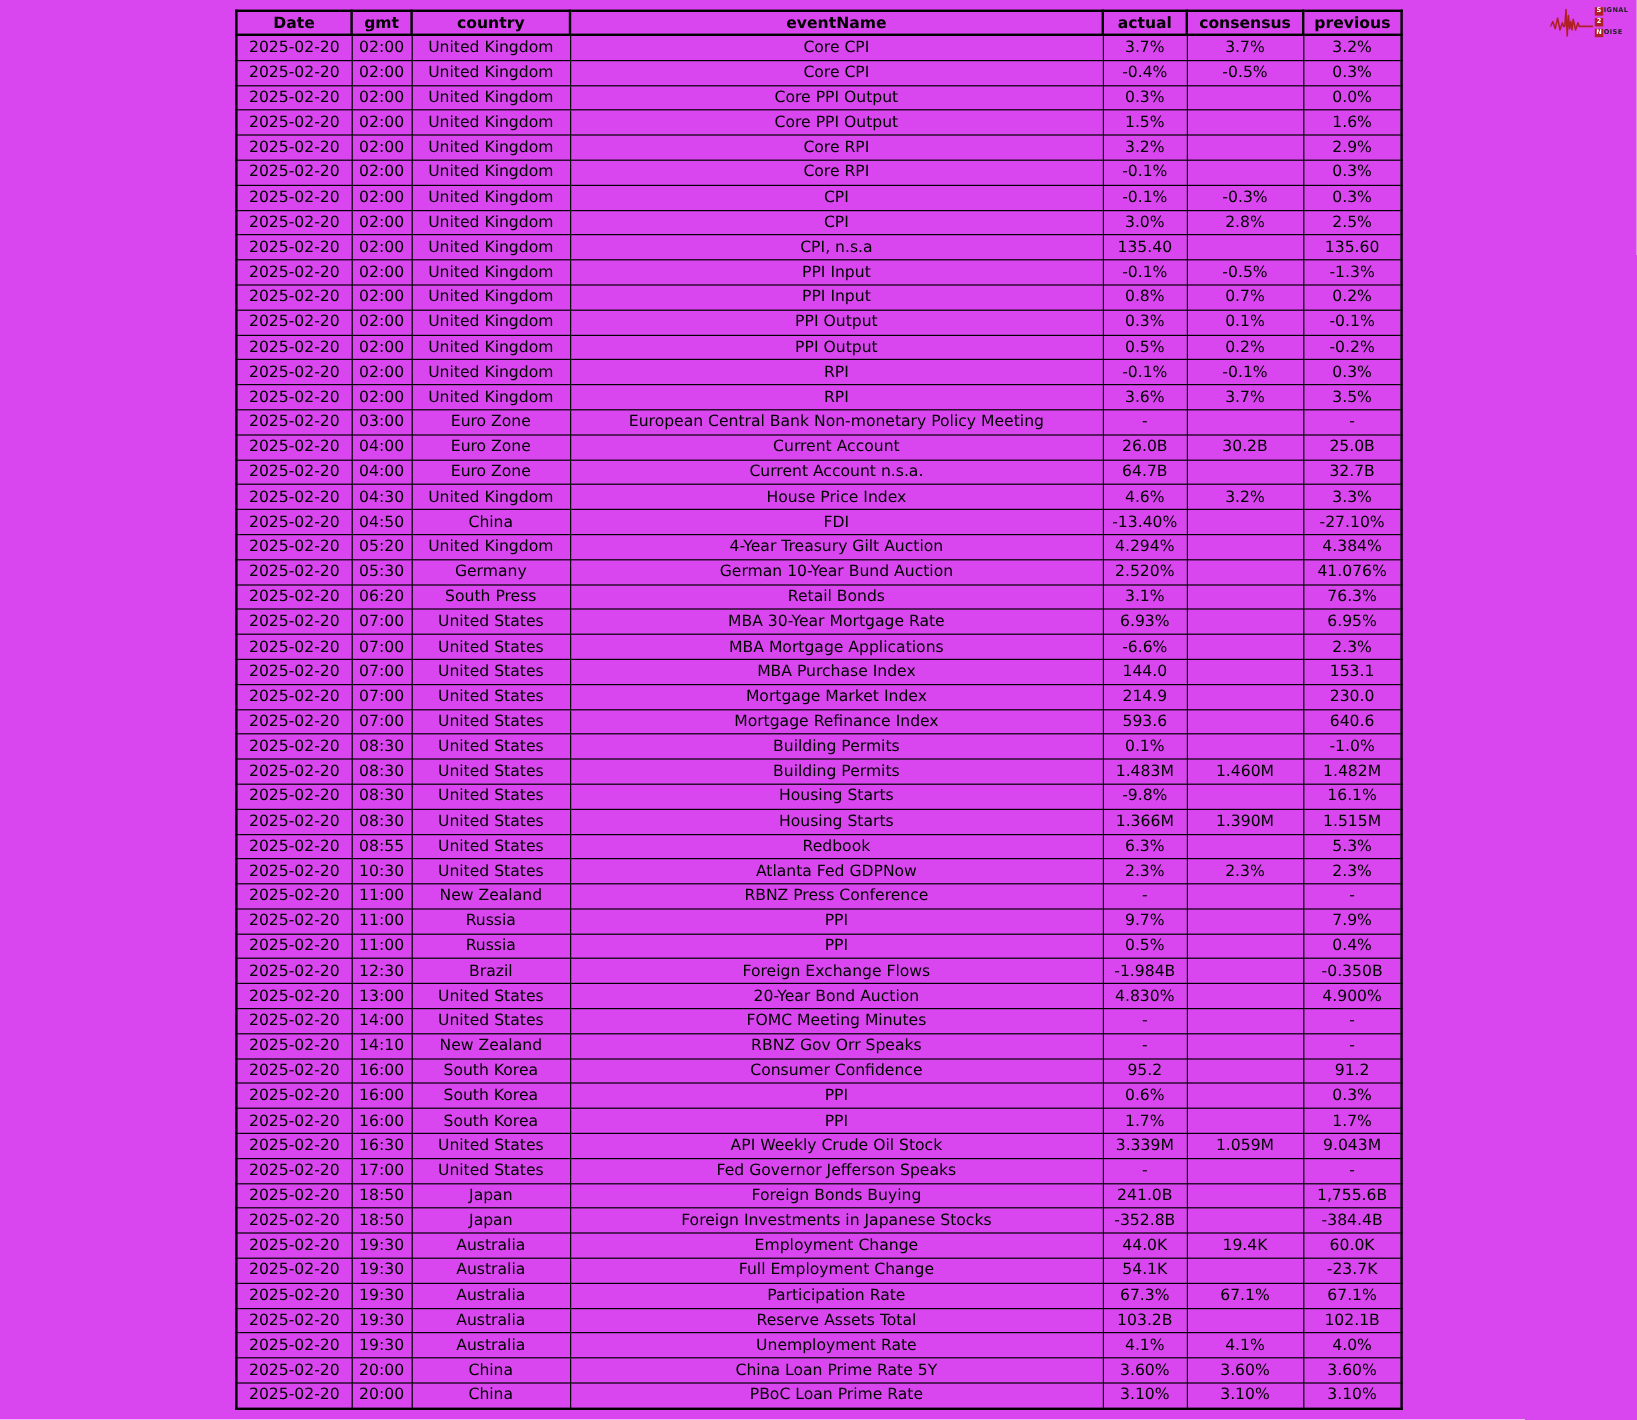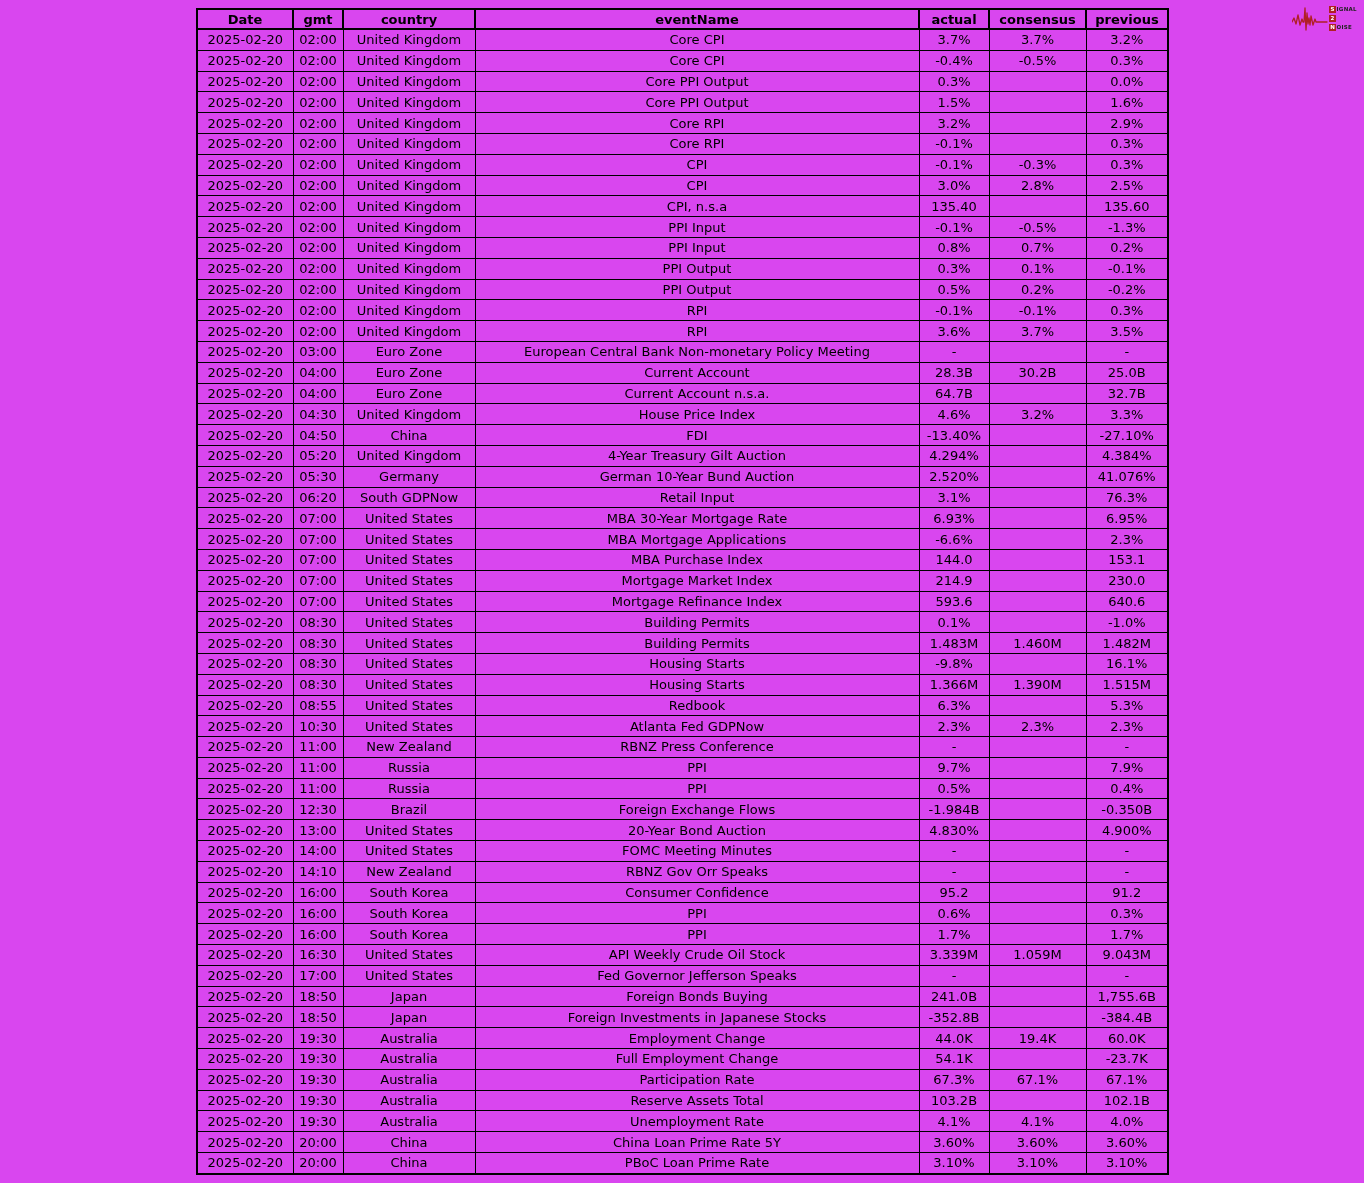--- a/index.html
+++ b/index.html
@@ -259,21 +259,21 @@
           <td>European Central Bank Non-monetary Policy Meeting</td>
           <td>-</td>
           <td></td>
           <td>-</td>
         </tr>
         <tr>
           <td>2025-02-20</td>
           <td>04:00</td>
           <td>Euro Zone</td>
           <td>Current Account</td>
-          <td>28.3B</td>
+          <td>26.0B</td>
           <td>30.2B</td>
           <td>25.0B</td>
         </tr>
         <tr>
           <td>2025-02-20</td>
           <td>04:00</td>
           <td>Euro Zone</td>
           <td>Current Account n.s.a.</td>
           <td>64.7B</td>
           <td></td>
@@ -311,22 +311,22 @@
           <td>05:30</td>
           <td>Germany</td>
           <td>German 10-Year Bund Auction</td>
           <td>2.520%</td>
           <td></td>
           <td>41.076%</td>
         </tr>
         <tr>
           <td>2025-02-20</td>
           <td>06:20</td>
-          <td>South GDPNow</td>
-          <td>Retail Input</td>
+          <td>South Press</td>
+          <td>Retail Bonds</td>
           <td>3.1%</td>
           <td></td>
           <td>76.3%</td>
         </tr>
         <tr>
           <td>2025-02-20</td>
           <td>07:00</td>
           <td>United States</td>
           <td>MBA 30-Year Mortgage Rate</td>
           <td>6.93%</td>

